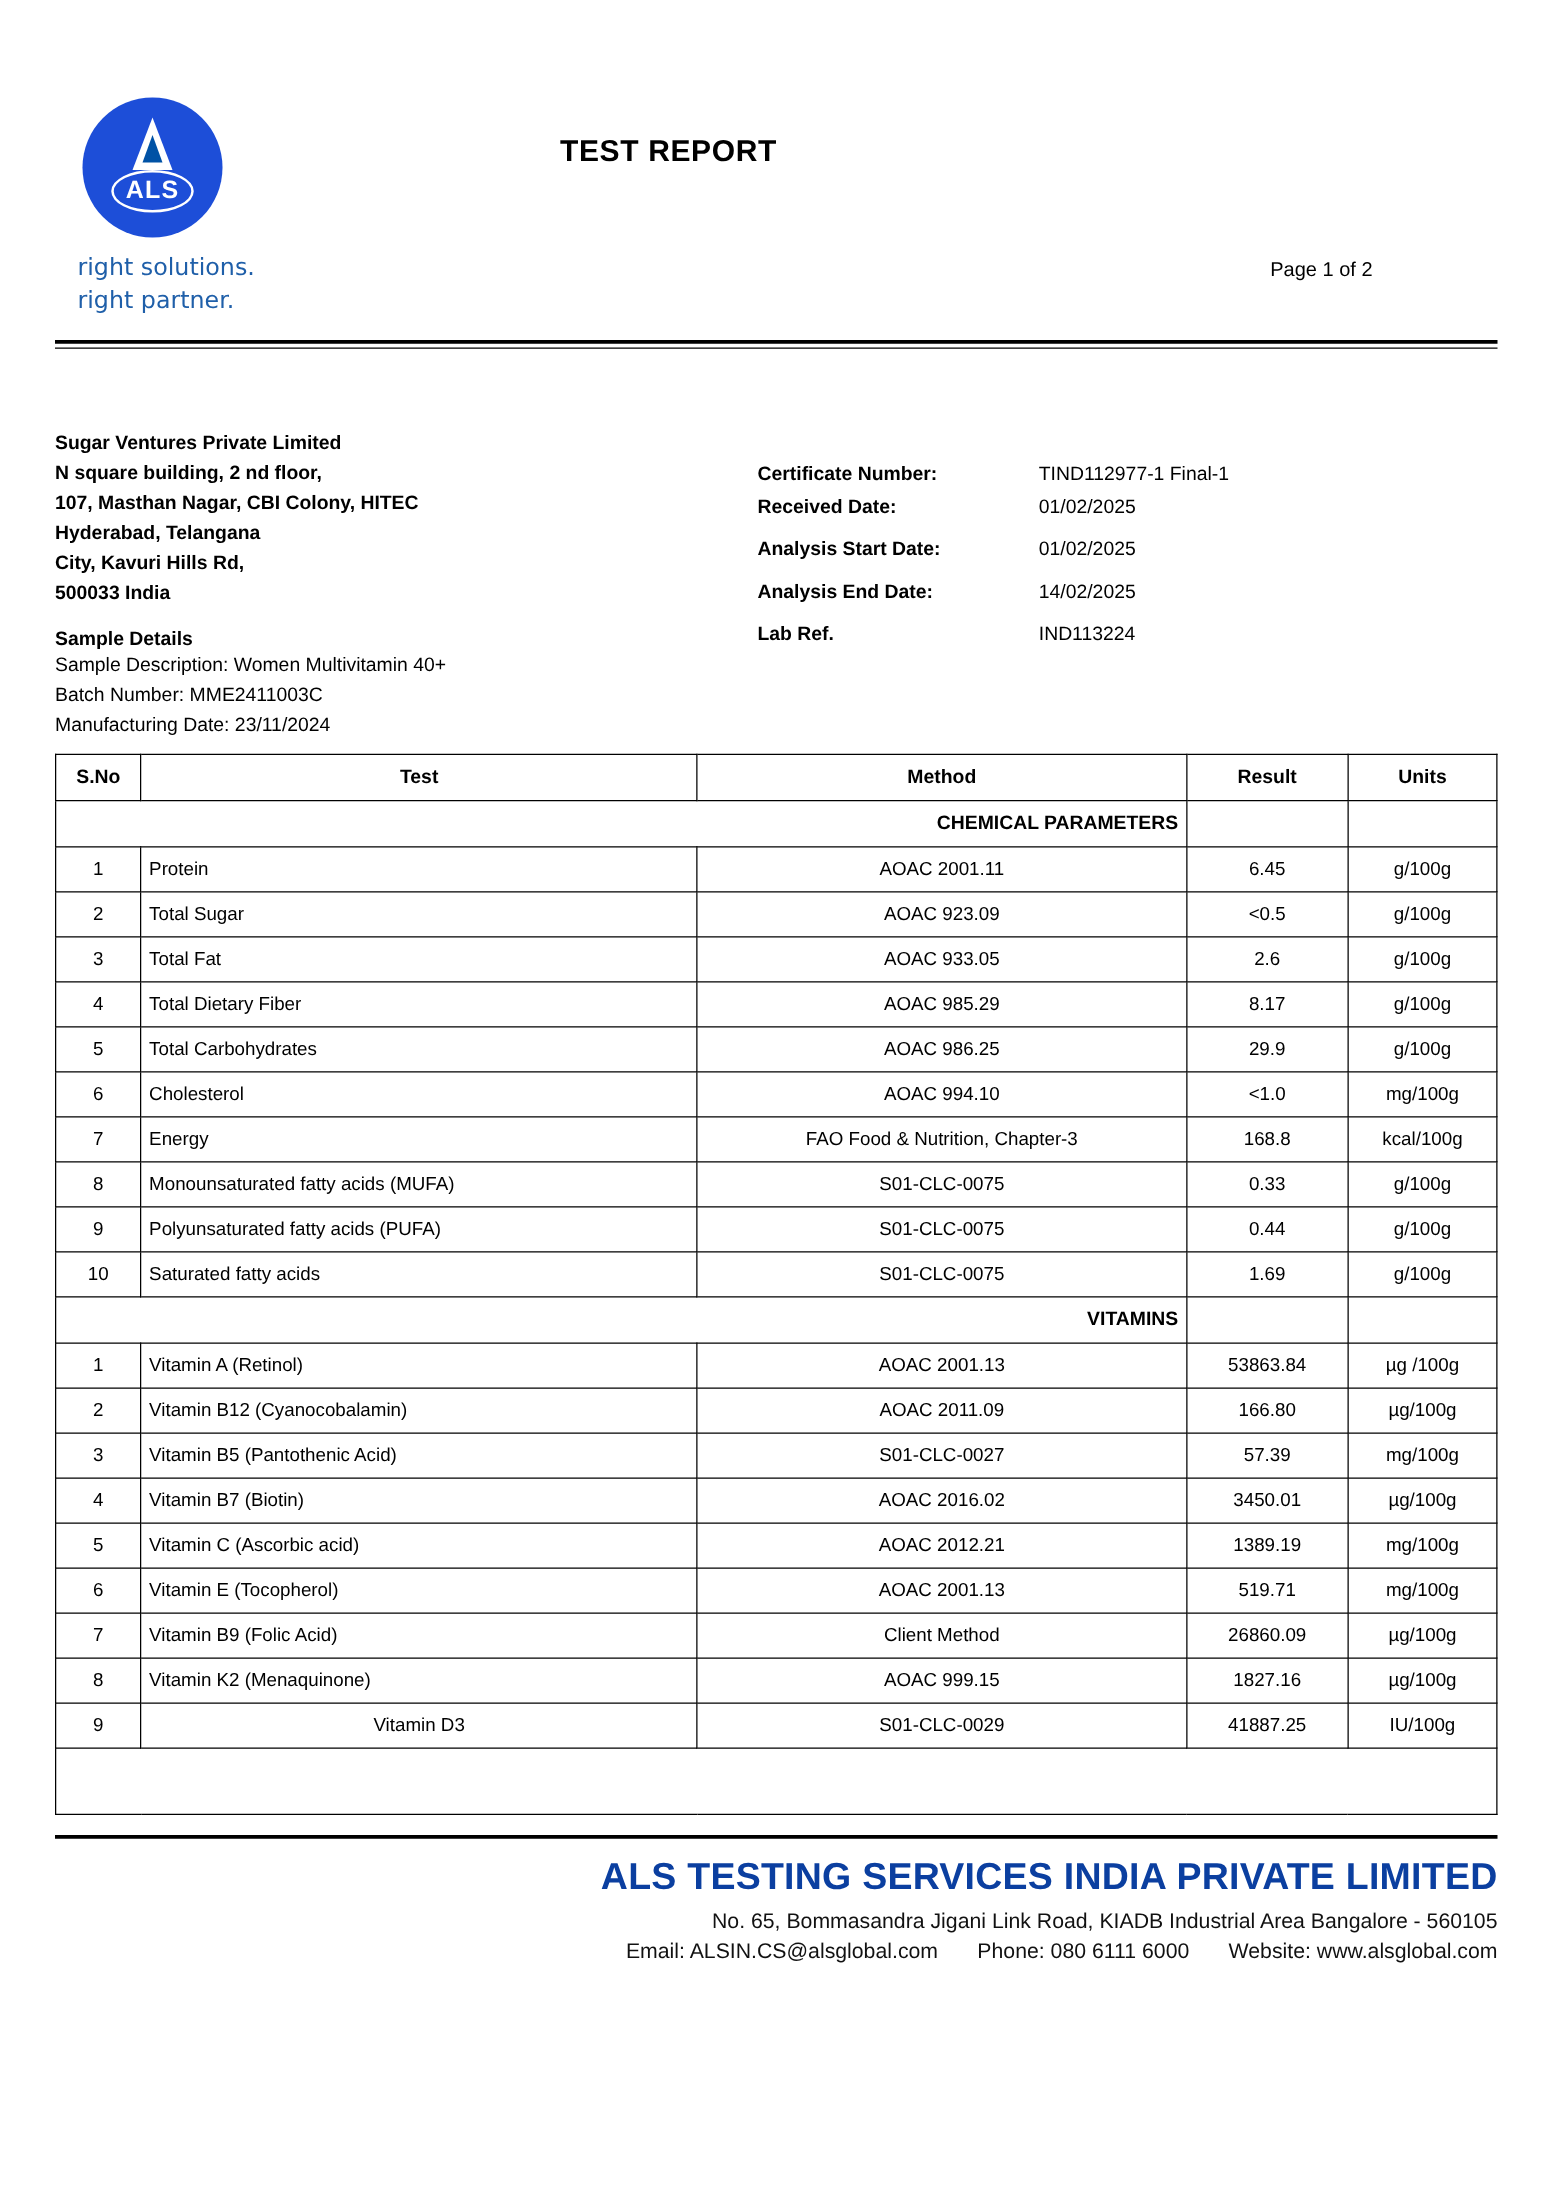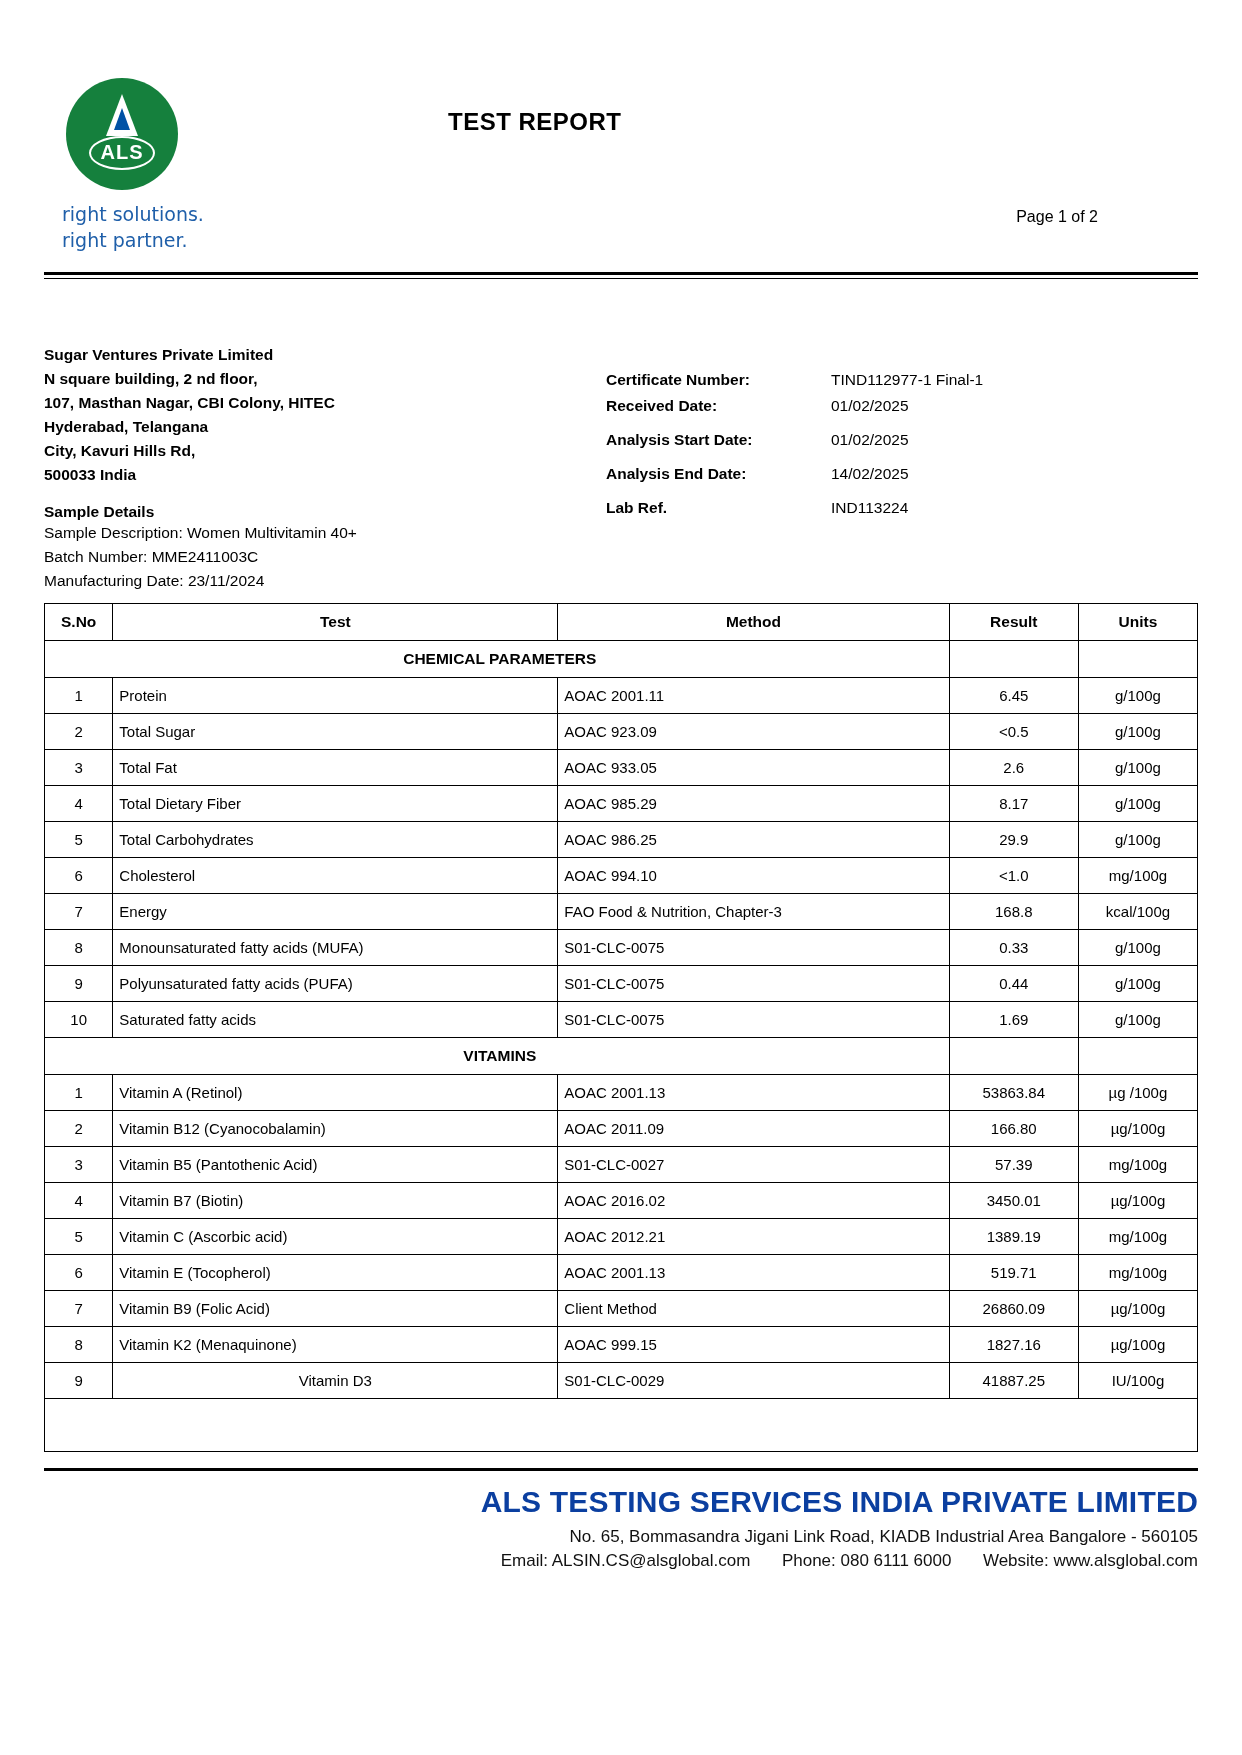--- a/index.html
+++ b/index.html
@@ -31,21 +31,21 @@
     position: absolute;
     left: 12px;
     top: 78px;
     width: 170px;
     text-align: left;
   }
   .logo-circle {
     width: 112px;
     height: 112px;
     border-radius: 50%;
-    background: #15803d;
+    background: #1d4ed8;
     position: relative;
     margin-left: 10px;
   }
   .logo-circle .als-text {
     position: absolute;
     left: 0;
     right: 0;
     bottom: 26px;
     text-align: center;
     color: #ffffff;
@@ -181,27 +181,27 @@
     font-size: 15.5px;
   }
   col.c-sno    { width: 66px; }
   col.c-test   { width: 430px; }
   col.c-method { width: 378px; }
   col.c-result { width: 125px; }
   col.c-units  { width: 115px; }
 
   td.sno    { text-align: center; }
   td.test   { text-align: left; padding-left: 16px; }
-  td.method { text-align: left; }
+  td.method { text-align: center; }
   td.result { text-align: center; }
   td.units  { text-align: center; }
 
   tr.section td {
     font-weight: bold;
-    text-align: center;
+    text-align: right;
     padding-left: 12px;
     font-size: 15.5px;
   }
   tr.section td.blank { border-left: 1.5px solid #000; }
   td.big { font-size: 17px; }
   td.bigger { font-size: 18px; }
   tr.spacer td { height: 34px; }
 
   
   .footer {

